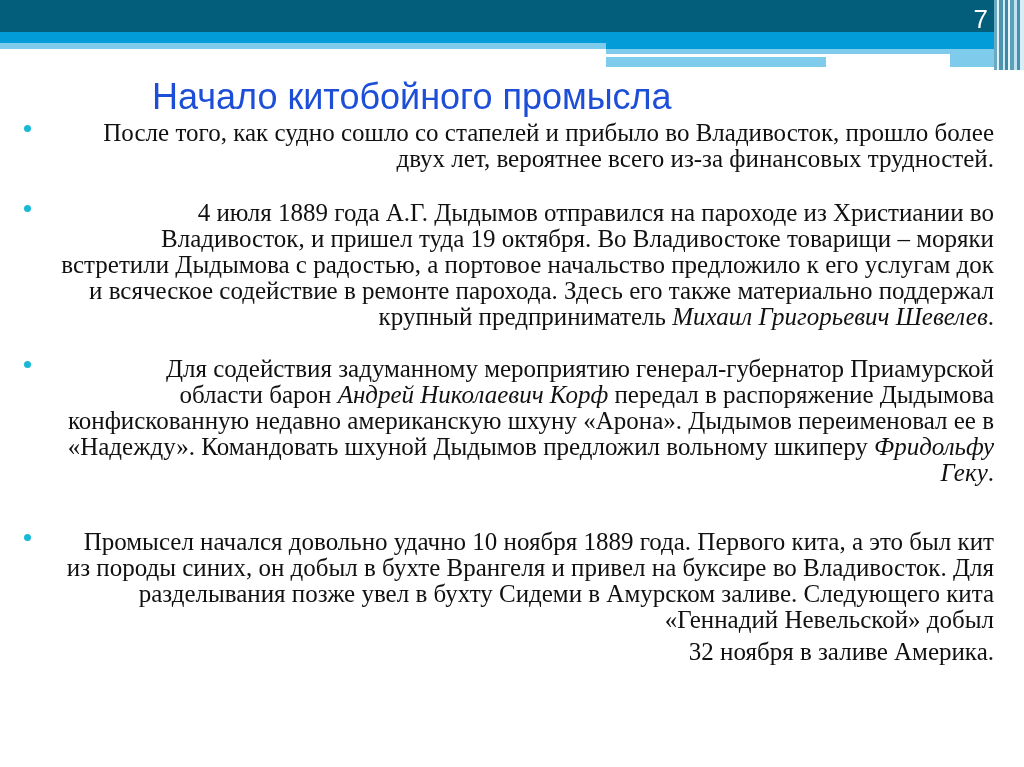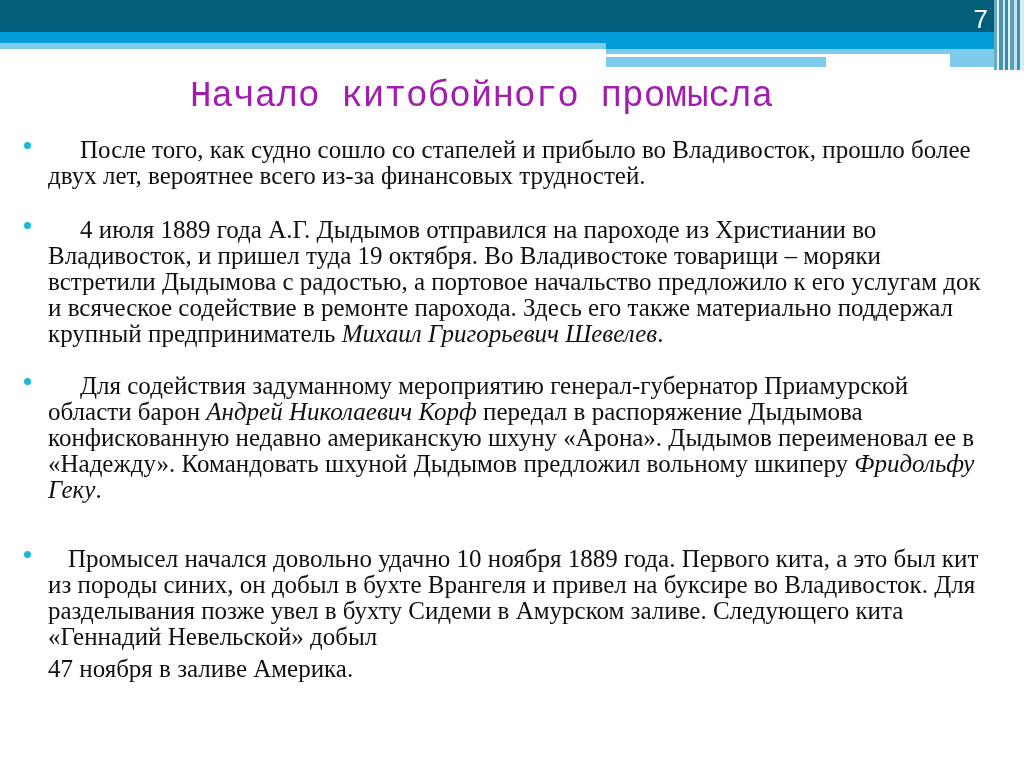--- a/index.html
+++ b/index.html
@@ -10,22 +10,22 @@
   .b-bright-l { left:0; top:32px; width:606px; height:11px; background:#029cd9; }
   .b-light-l { left:0; top:43px; width:606px; height:6px; background:#7fcbec; }
   .b-bright-r { left:606px; top:32px; width:418px; height:17px; background:#029cd9; }
   .b-light-r1 { left:606px; top:49px; width:400px; height:5px; background:#7fcbec; }
   .b-white-r { left:606px; top:54px; width:344px; height:3px; background:#ffffff; }
   .b-light-r2 { left:606px; top:57px; width:220px; height:10px; background:#7fcbec; }
   .b-light-r3 { left:950px; top:54px; width:56px; height:13px; background:#7fcbec; }
   .vstripes { position:absolute; right:0; top:0; width:30px; height:70px; display:flex; }
   .vstripes span { display:block; height:100%; }
   .pagenum { position:absolute; right:36px; top:4px; color:#ffffff; font-family:"Liberation Sans", sans-serif; font-size:26px; }
-  .title { position:absolute; left:152px; top:76px; color:#a21caf; font-family:Liberation Mono, monospace; font-size:36px;margin-left:38px; }
-  .content { position:absolute; left:24px; top:137px; width:970px; }
+  .title { position:absolute; left:152px; top:76px; color:#1d4ed8; font-family:Liberation Sans, sans-serif; font-size:36px; }
+  .content { position:absolute; left:24px; top:120px; width:970px;text-align:right; }
   .bullet { position:relative; padding-left:24px; font-size:25px; line-height:26px; color:#111; }
   .bullet .dot { position:absolute; left:0; top:5px; width:7px; height:7px; border-radius:50%; background:#19b9d6; }
   .bullet p { margin:0; }
   .indent { display:inline-block; width:32px; }
   i { }
 </style>
 </head>
 <body>
 
 <div class="hdr">
@@ -66,15 +66,15 @@
   </div>
 
   <div class="bullet" style="margin-bottom:43px;">
     <span class="dot"></span>
     <p><span class="indent"></span><span>Для содействия задуманному мероприятию генерал-губернатор Приамурской области барон </span><i>Андрей Николаевич Корф</i><span> передал в распоряжение Дыдымова конфискованную недавно американскую шхуну «Арона». Дыдымов переименовал ее в «Надежду». Командовать шхуной Дыдымов предложил вольному шкиперу </span><i>Фридольфу Геку</i><span>.</span></p>
   </div>
 
   <div class="bullet">
     <span class="dot"></span>
     <p><span class="indent" style="width:20px"></span><span>Промысел начался довольно удачно 10 ноября 1889 года. Первого кита, а это был кит из породы синих, он добыл в бухте Врангеля и привел на буксире во Владивосток. Для разделывания позже увел в бухту Сидеми в Амурском заливе. Следующего кита «Геннадий Невельской» добыл</span></p>
-    <p style="margin-top:6px;"><span>47 ноября в заливе Америка.</span></p>
+    <p style="margin-top:6px;"><span>32 ноября в заливе Америка.</span></p>
   </div>
 </div>
 
 </body></html>

